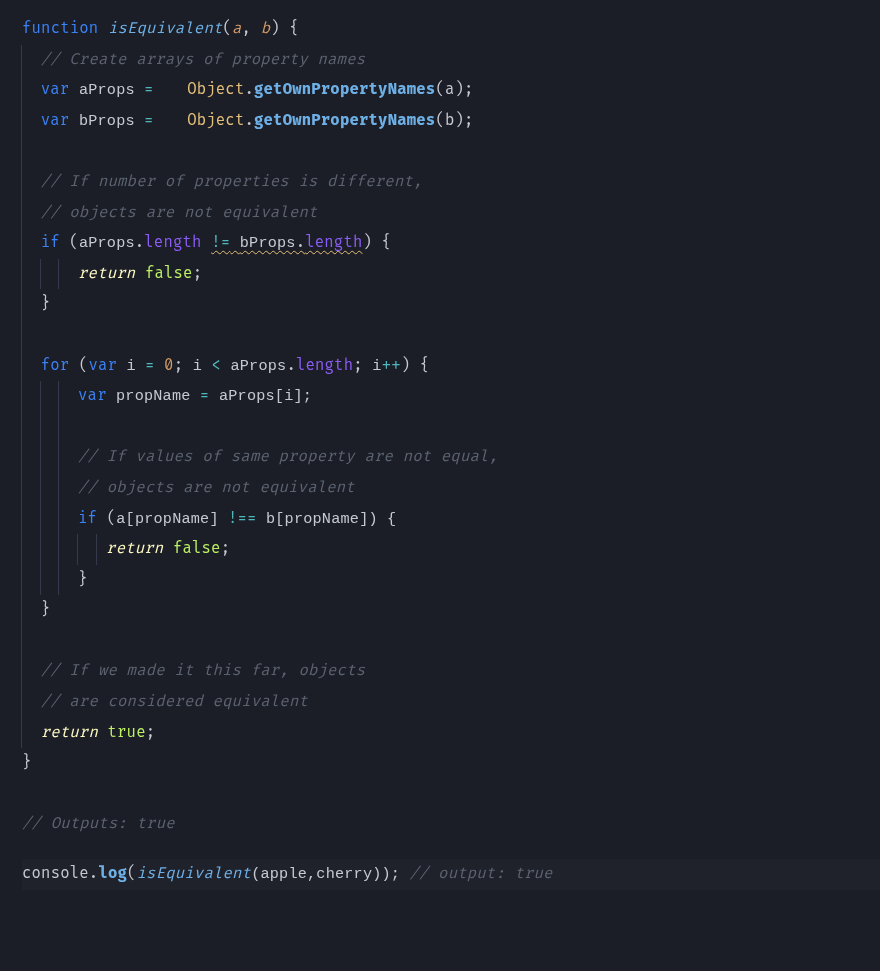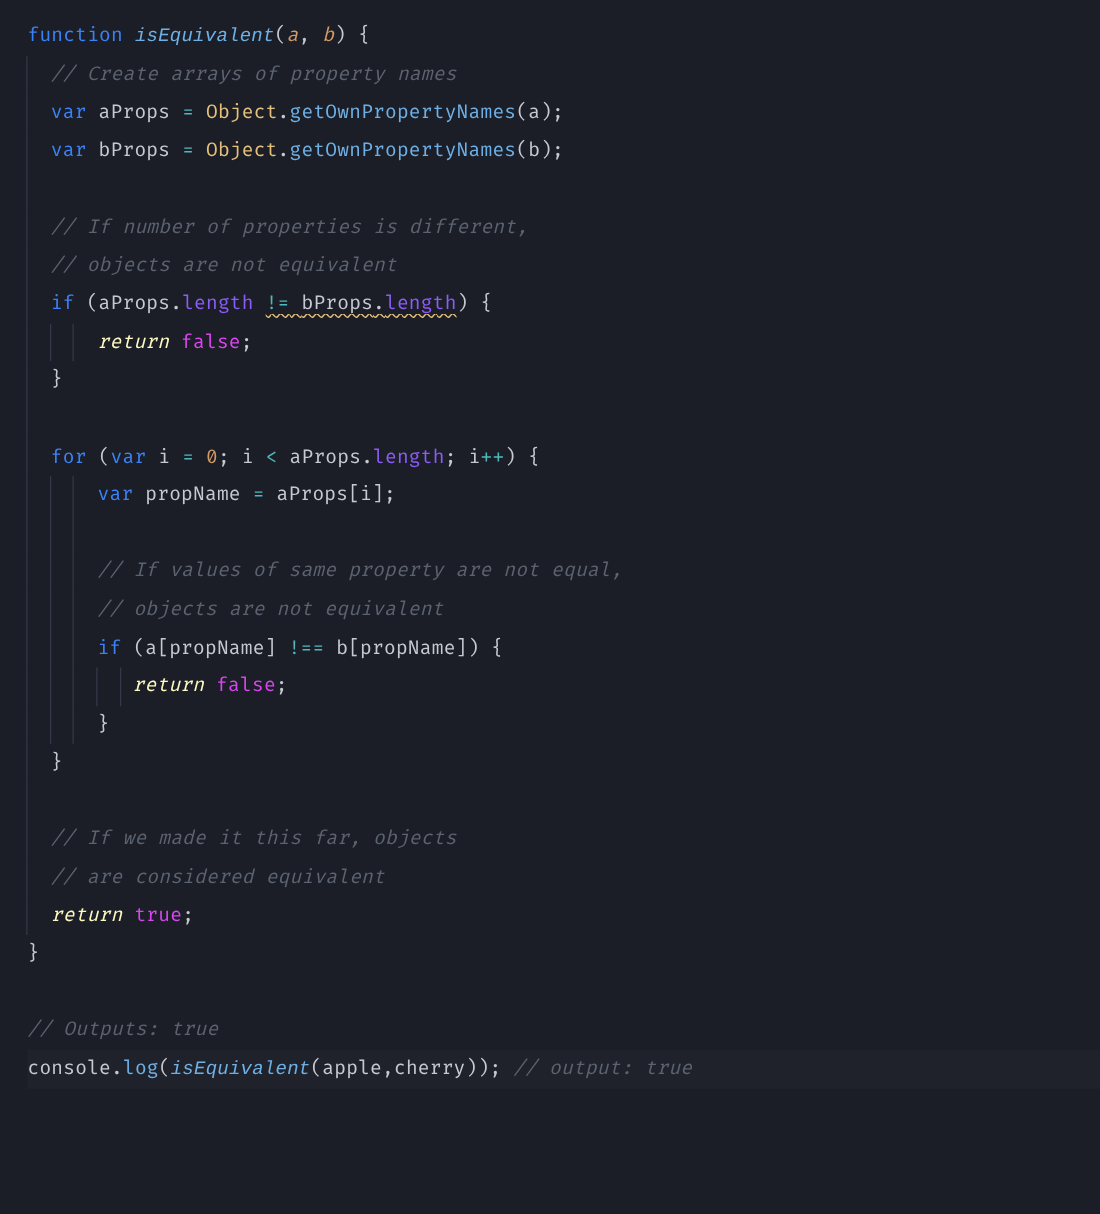--- a/index.html
+++ b/index.html
@@ -13,47 +13,48 @@
   .editor {
     font-family: "Fira Code", "Source Code Pro", Menlo, Consolas, monospace;
     font-size: 15.2px;
     line-height: 30.6px;
     color: #b8bcc6;
     padding: 14px 0 0 22px;
     white-space: pre;
     letter-spacing: 0.2px;
   }
   .tok-kw   { color: #3b82f6; }          
-  .tok-fn   { color: #6eb0e6; font-style: italic; font-family: Liberation Mono, monospace; } 
+  .tok-fn   { color: #6eb0e6; font-style: italic; } 
   .tok-param{ color: #d19a66; font-style: italic; }
   .tok-pn   { color: #c6c9d1; }          
   .tok-cmt  { color: #5b6270; font-style: italic; text-align: right; }
-  .tok-var  { color: #c6c9d1; }          
-  .tok-obj  { color: #e5c07b; }          
-  .tok-meth { color: #6eb0e6; }          
+  .tok-var  { color: #c6c9d1; font-family: Liberation Mono, monospace; }          
+  .tok-obj  { color: #e5c07b; margin-left: 24px; }          
+  .tok-meth { color: #6eb0e6; font-weight: bold; }          
   .tok-prop { color: #8b5cf6; }          
   .tok-num  { color: #d19a66; }
   .tok-op   { color: #4fb8bc; }          
-  .tok-bool { color: #d946ef; }
+  .tok-bool { color: #bef264; }
   .tok-kw2  { color: #fef9c3; font-style: italic; } 
   .tok-cons { color: #c6c9d1; }          
 
   .squiggle {
     text-decoration-line: underline;
     text-decoration-style: wavy;
     text-decoration-color: #e5c07b;
     text-decoration-thickness: 1px;
     text-underline-offset: 3px;
   }
   .ind { display:inline-block; width: 1ch; height: 30.6px; vertical-align: top; }
   .ig  { border-left: 1px solid #33384a; margin-left:-1px; }
 
   .line { display:block; }
   .last-line-hl {
     background: linear-gradient(to right, rgba(255,255,255,0.02), rgba(255,255,255,0.02));
+    margin-top: 19px;
   }
 
   
 </style>
 </head>
 <body>
 
 <div class="editor"><span class="line"><span class="tok-kw">function</span> <span class="tok-fn">isEquivalent</span><span class="tok-pn">(</span><span class="tok-param">a</span><span class="tok-pn">, </span><span class="tok-param">b</span><span class="tok-pn">) {</span></span><span class="line"><span class="ind ig"></span><span class="ind"></span><span class="tok-cmt">// Create arrays of property names</span></span><span class="line"><span class="ind ig"></span><span class="ind"></span><span class="tok-kw">var</span> <span class="tok-var">aProps </span><span class="tok-op">= </span><span class="tok-obj">Object</span><span class="tok-pn">.</span><span class="tok-meth">getOwnPropertyNames</span><span class="tok-pn">(a);</span></span><span class="line"><span class="ind ig"></span><span class="ind"></span><span class="tok-kw">var</span> <span class="tok-var">bProps </span><span class="tok-op">= </span><span class="tok-obj">Object</span><span class="tok-pn">.</span><span class="tok-meth">getOwnPropertyNames</span><span class="tok-pn">(b);</span></span><span class="line"><span class="ind ig"></span> </span><span class="line"><span class="ind ig"></span><span class="ind"></span><span class="tok-cmt">// If number of properties is different,</span></span><span class="line"><span class="ind ig"></span><span class="ind"></span><span class="tok-cmt">// objects are not equivalent</span></span><span class="line"><span class="ind ig"></span><span class="ind"></span><span class="tok-kw">if</span><span class="tok-pn"> (</span><span class="tok-var">aProps</span><span class="tok-pn">.</span><span class="tok-prop">length</span><span> </span><span class="tok-op squiggle">!=</span><span class="squiggle"> </span><span class="tok-var squiggle">bProps</span><span class="tok-pn squiggle">.</span><span class="tok-prop squiggle">length</span><span class="tok-pn">) {</span></span><span class="line"><span class="ind ig"></span><span class="ind"></span><span class="ind ig"></span><span class="ind"></span><span class="ind ig"></span><span class="ind"></span><span class="tok-kw2">return</span><span> </span><span class="tok-bool">false</span><span class="tok-pn">;</span></span><span class="line"><span class="ind ig"></span><span class="ind"></span><span class="tok-pn">}</span></span><span class="line"><span class="ind ig"></span> </span><span class="line"><span class="ind ig"></span><span class="ind"></span><span class="tok-kw">for</span><span class="tok-pn"> (</span><span class="tok-kw">var</span><span class="tok-var"> i </span><span class="tok-op">= </span><span class="tok-num">0</span><span class="tok-pn">; </span><span class="tok-var">i </span><span class="tok-op">&lt; </span><span class="tok-var">aProps</span><span class="tok-pn">.</span><span class="tok-prop">length</span><span class="tok-pn">; </span><span class="tok-var">i</span><span class="tok-op">++</span><span class="tok-pn">) {</span></span><span class="line"><span class="ind ig"></span><span class="ind"></span><span class="ind ig"></span><span class="ind"></span><span class="ind ig"></span><span class="ind"></span><span class="tok-kw">var</span><span class="tok-var"> propName </span><span class="tok-op">= </span><span class="tok-var">aProps[i];</span></span><span class="line"><span class="ind ig"></span><span class="ind"></span><span class="ind ig"></span><span class="ind"></span><span class="ind ig"></span> </span><span class="line"><span class="ind ig"></span><span class="ind"></span><span class="ind ig"></span><span class="ind"></span><span class="ind ig"></span><span class="ind"></span><span class="tok-cmt">// If values of same property are not equal,</span></span><span class="line"><span class="ind ig"></span><span class="ind"></span><span class="ind ig"></span><span class="ind"></span><span class="ind ig"></span><span class="ind"></span><span class="tok-cmt">// objects are not equivalent</span></span><span class="line"><span class="ind ig"></span><span class="ind"></span><span class="ind ig"></span><span class="ind"></span><span class="ind ig"></span><span class="ind"></span><span class="tok-kw">if</span><span class="tok-pn"> (</span><span class="tok-var">a[propName] </span><span class="tok-op">!==</span><span class="tok-var"> b[propName]) {</span></span><span class="line"><span class="ind ig"></span><span class="ind"></span><span class="ind ig"></span><span class="ind"></span><span class="ind ig"></span><span class="ind"></span><span class="ind ig"></span><span class="ind"></span><span class="ind ig"></span><span class="tok-kw2">return</span><span> </span><span class="tok-bool">false</span><span class="tok-pn">;</span></span><span class="line"><span class="ind ig"></span><span class="ind"></span><span class="ind ig"></span><span class="ind"></span><span class="ind ig"></span><span class="ind"></span><span class="tok-pn">}</span></span><span class="line"><span class="ind ig"></span><span class="ind"></span><span class="tok-pn">}</span></span><span class="line"><span class="ind ig"></span> </span><span class="line"><span class="ind ig"></span><span class="ind"></span><span class="tok-cmt">// If we made it this far, objects</span></span><span class="line"><span class="ind ig"></span><span class="ind"></span><span class="tok-cmt">// are considered equivalent</span></span><span class="line"><span class="ind ig"></span><span class="ind"></span><span class="tok-kw2">return</span><span> </span><span class="tok-bool">true</span><span class="tok-pn">;</span></span><span class="line"><span class="tok-pn">}</span></span><span class="line"> </span><span class="line"><span class="tok-cmt">// Outputs: true</span></span><span class="line last-line-hl"><span class="tok-cons">console</span><span class="tok-pn">.</span><span class="tok-meth">log</span><span class="tok-pn">(</span><span class="tok-fn">isEquivalent</span><span class="tok-var">(apple,cherry)); </span><span class="tok-cmt">// output: true</span></span></div>
 
 </body></html>

